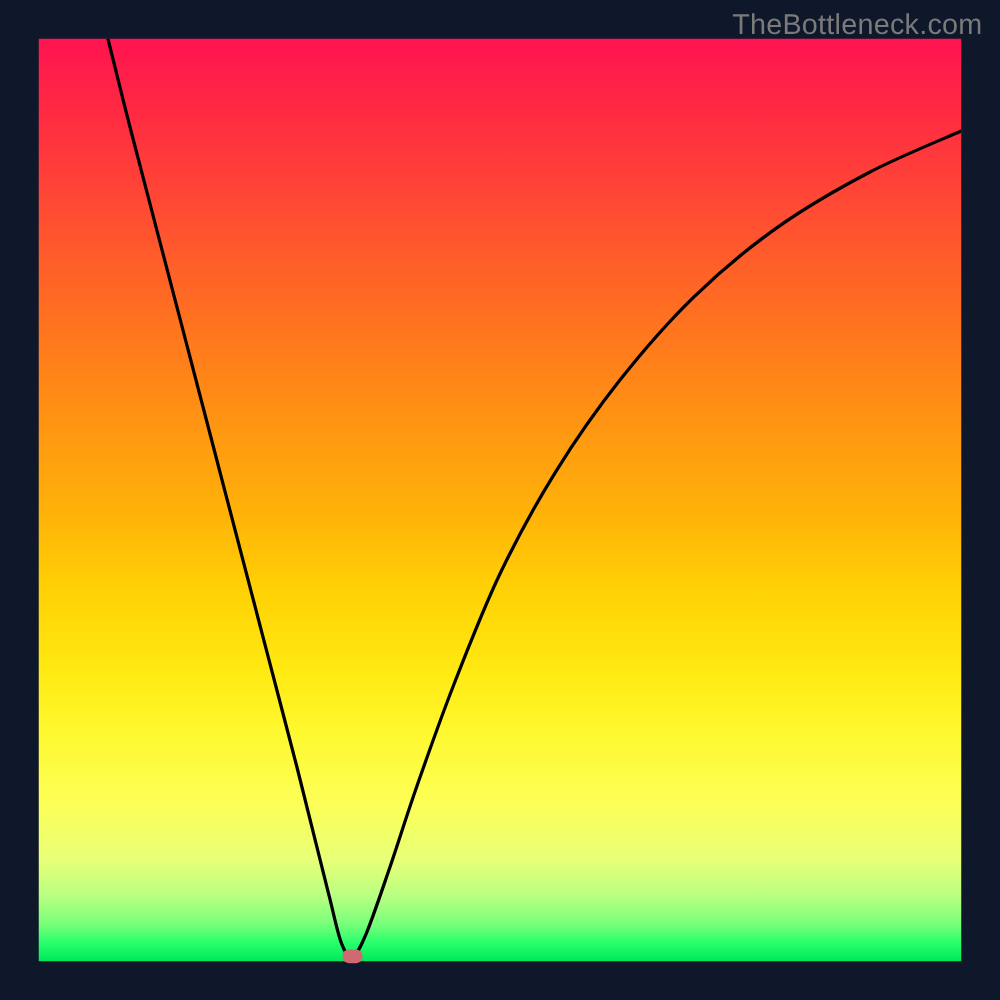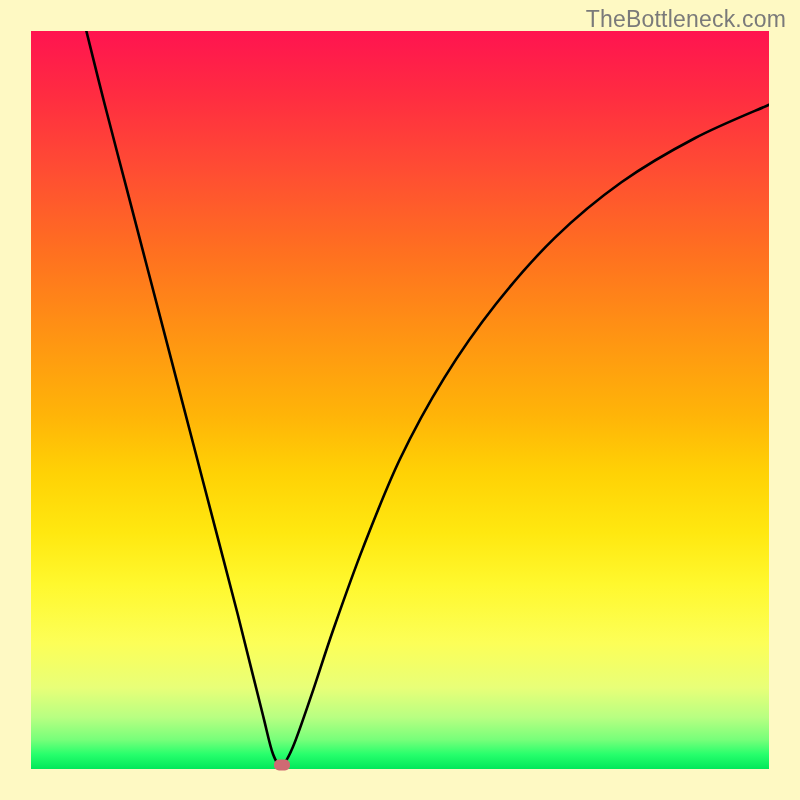--- a/index.html
+++ b/index.html
@@ -1,20 +1,20 @@
 <!DOCTYPE html>
 <html><head>
 <meta charset="utf-8">
 <style>
   * { margin: 0; padding: 0; box-sizing: border-box; }
   html, body { width: 800px; height: 800px; overflow: hidden; }
   .frame {
     width: 800px;
     height: 800px;
-    background: #fef9c3;
+    background: #0f172a;
     position: relative;
   }
   .plot-area {
     position: absolute;
     left: 31px;
     top: 31px;
     width: 738px;
     height: 738px;
     background: linear-gradient(to bottom,
       #ff1450 0%,

